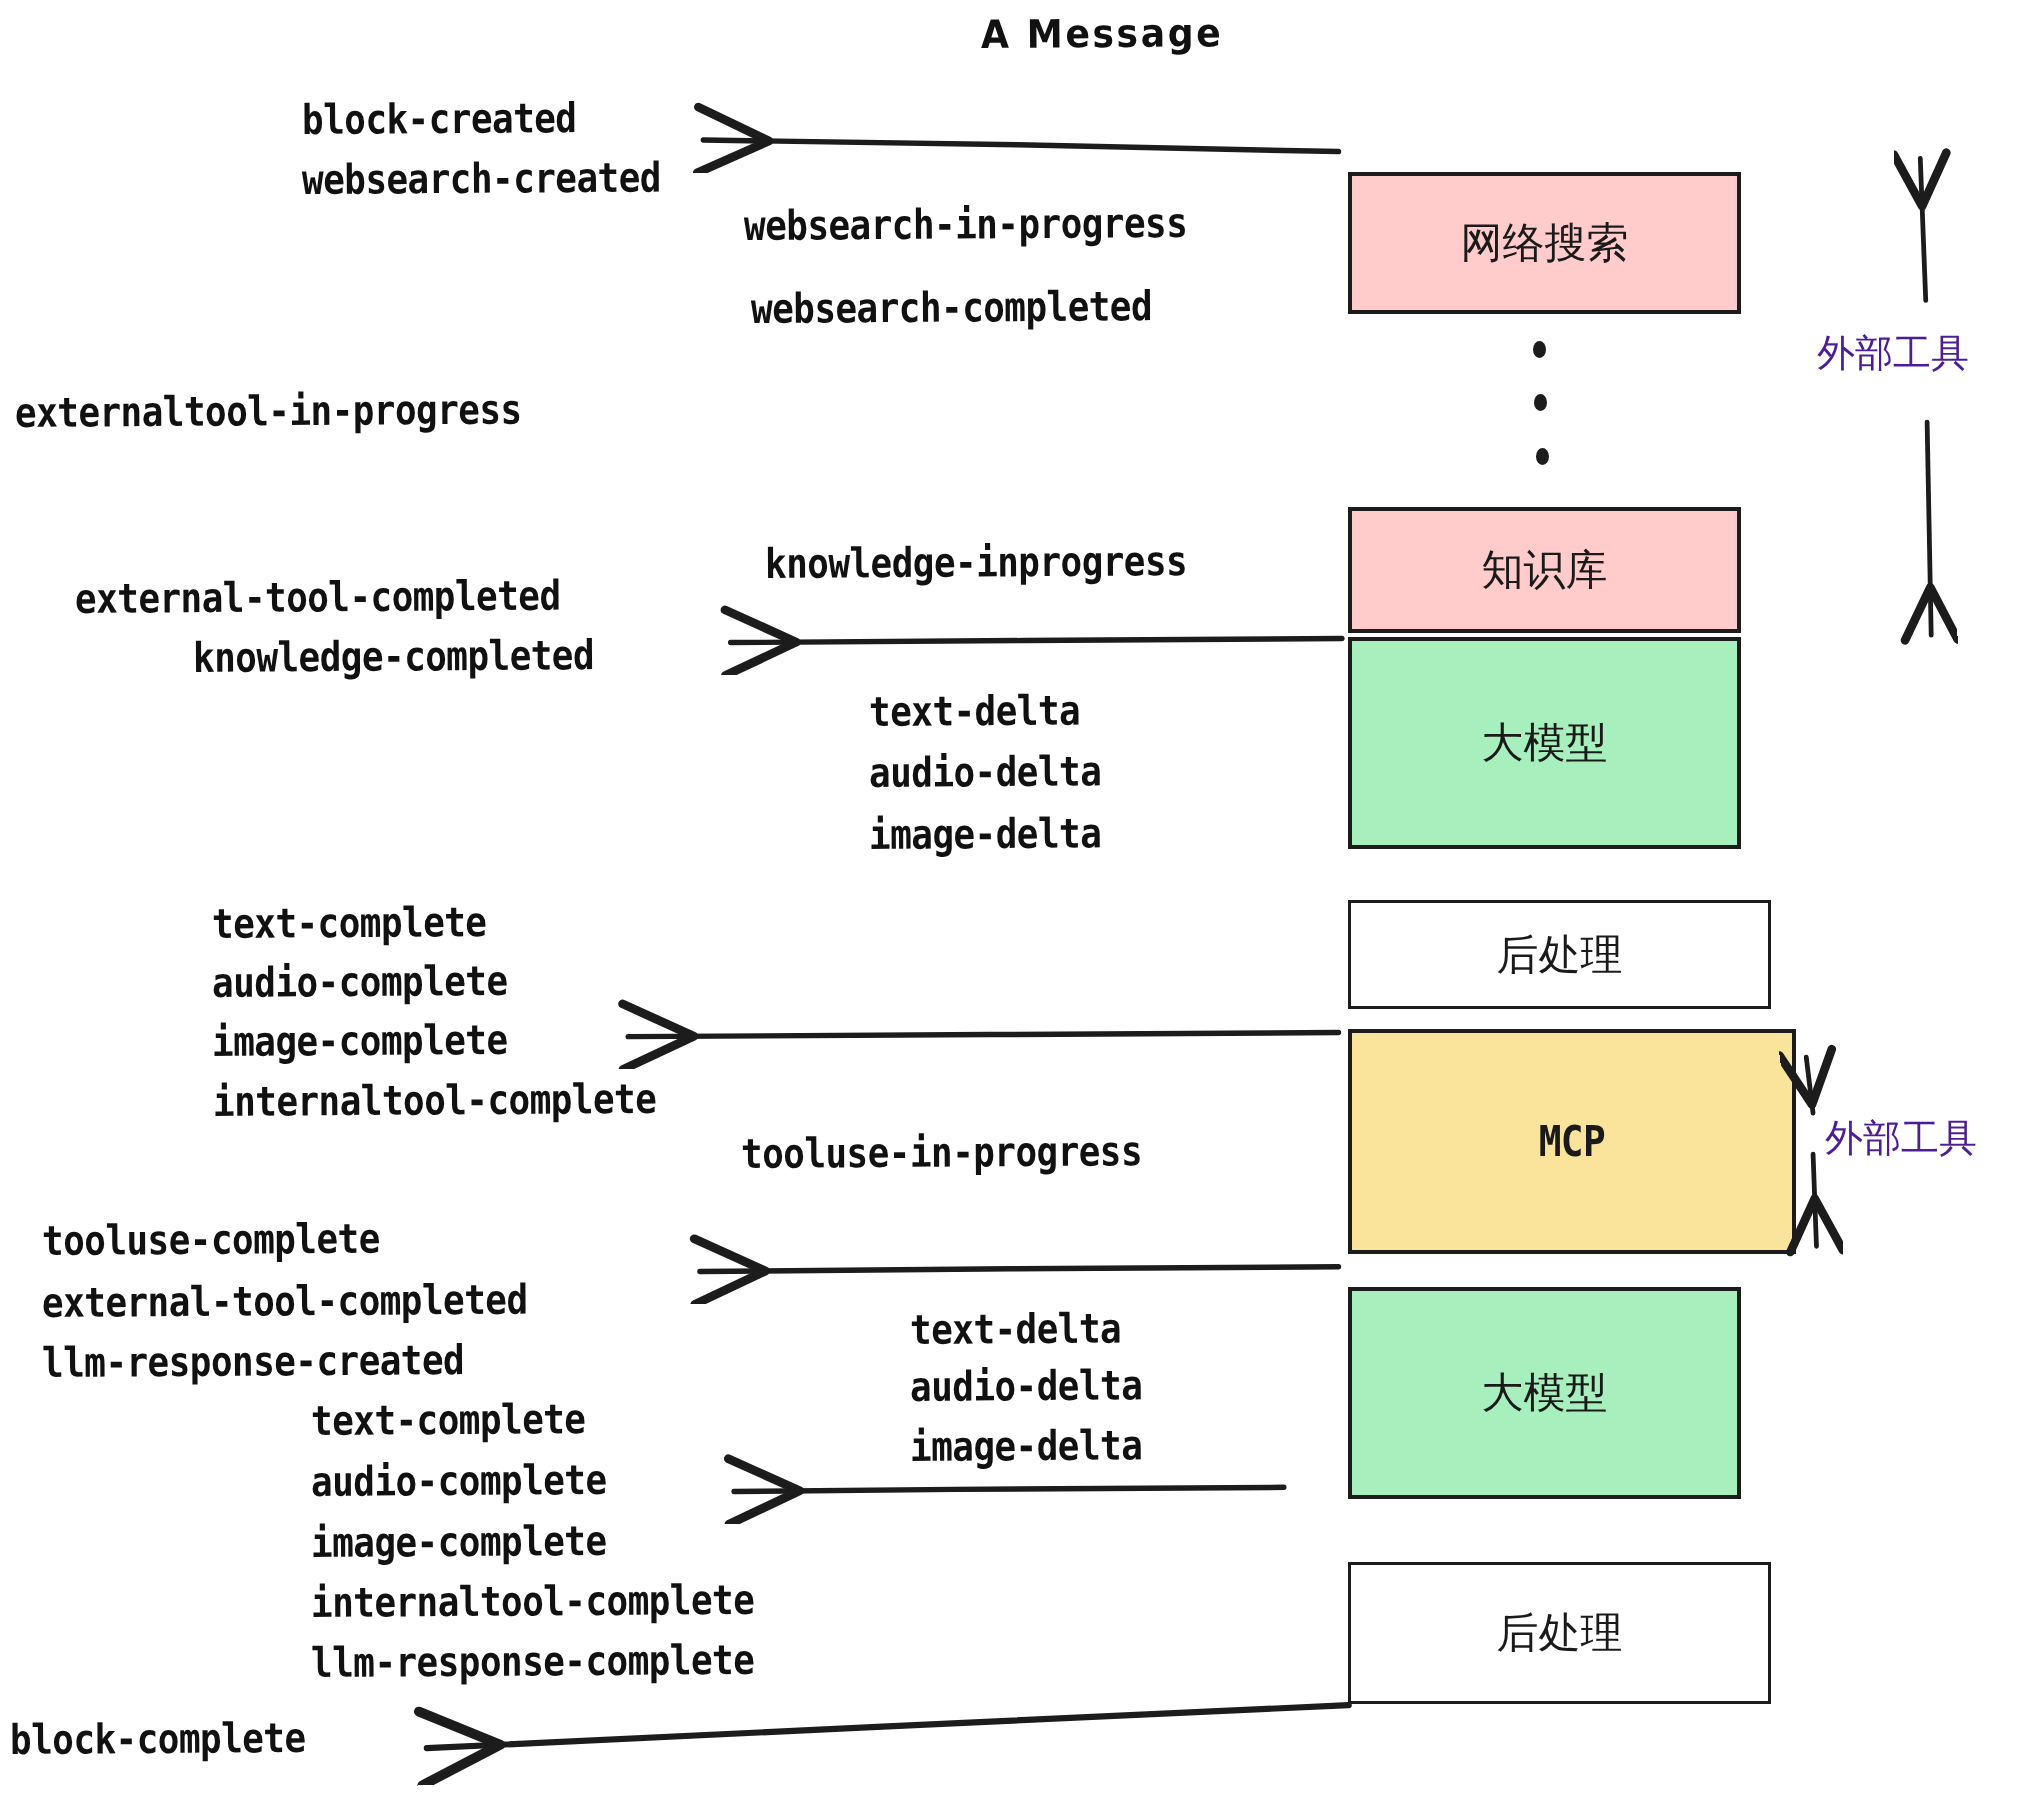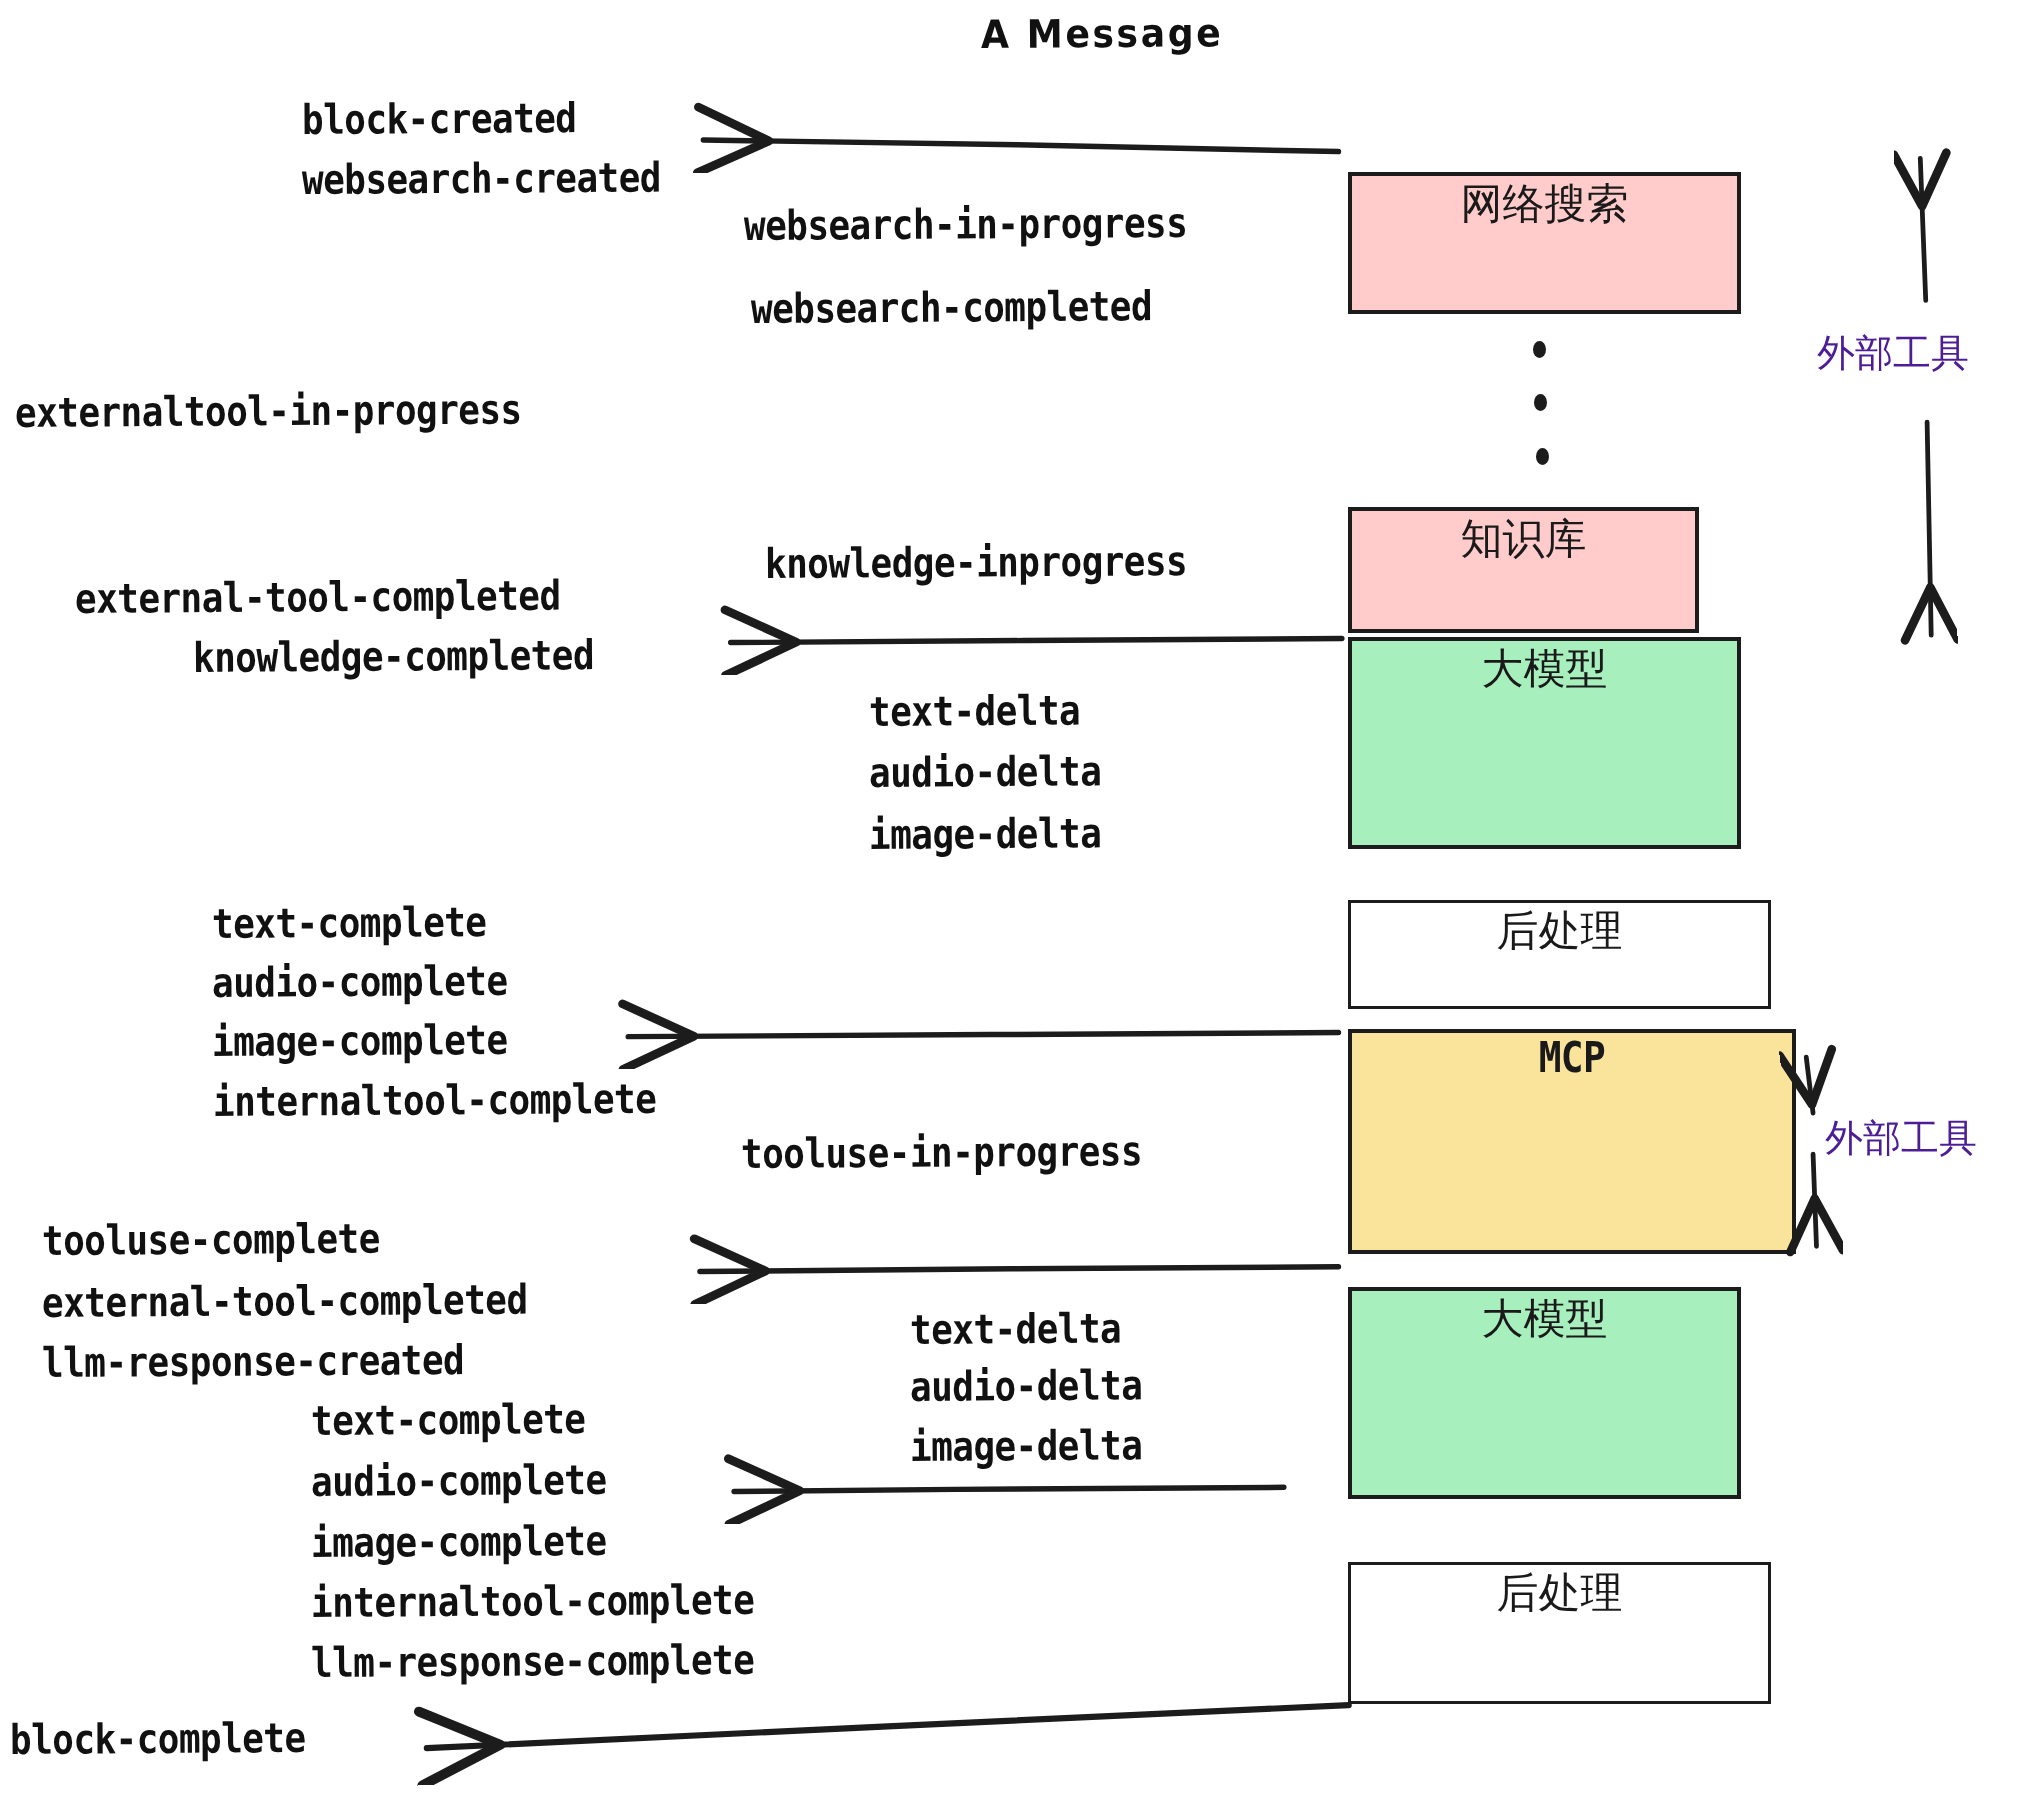--- a/index.html
+++ b/index.html
@@ -34,21 +34,21 @@
     color:#111111;
     white-space:pre;
     letter-spacing:2.7px;
     transform:scaleX(0.93) rotate(-0.4deg);
     transform-origin:left center;
   }
   .box{
     position:absolute;
     box-sizing:border-box;
     border:4.1px solid #1c1c1c;
-    display:flex;justify-content:center;
+    display:flex;align-items:center;justify-content:center;
   }
   .box .boxlabel{
     font-family:"DejaVu Sans","Liberation Sans",sans-serif;
     font-size:42px;
     color:#1a1a1a;
     white-space:pre;
   }
   .box.mono .boxlabel{
     font-family:"DejaVu Sans Mono","Liberation Mono",monospace;
     font-weight:700;
@@ -68,21 +68,21 @@
 <body>
 
 <div id="stage">
 
   <div class="title" style="left:981px;top:12.3px;font-size:39px;">A Message</div>
 
   <div class="box" style="left:1348px;top:172px;width:393px;height:142px;background:#FFCCCB;">
     <span class="boxlabel cjk">网络搜索</span>
   </div>
 
-  <div class="box" style="left:1348px;top:507px;width:351px;height:126px;background:#FFCCCB;">
+  <div class="box" style="left:1348px;top:507px;width:393px;height:126px;background:#FFCCCB;">
     <span class="boxlabel cjk">知识库</span>
   </div>
 
   <div class="box" style="left:1348px;top:637px;width:393px;height:212px;background:#A8EFBE;">
     <span class="boxlabel cjk">大模型</span>
   </div>
 
   <div class="box" style="left:1348px;top:900px;width:423px;height:109px;background:#FFFFFF;border-width:3.4px;">
     <span class="boxlabel cjk">后处理</span>
   </div>

